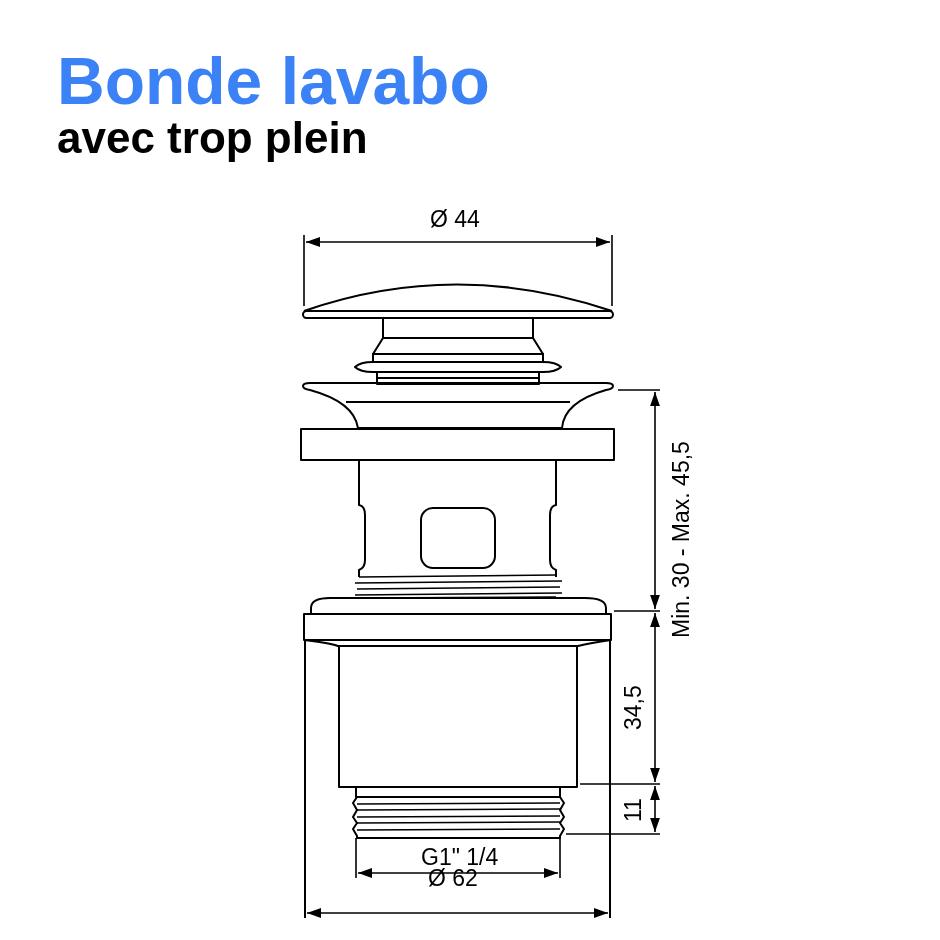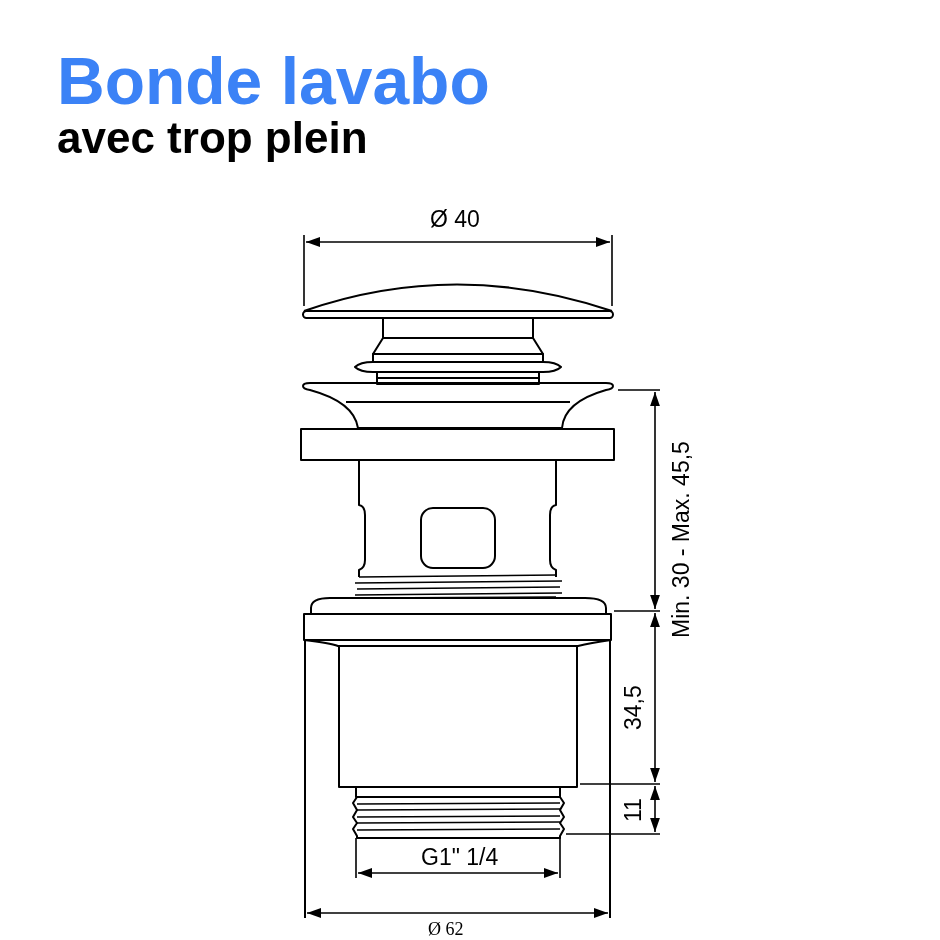--- a/index.html
+++ b/index.html
@@ -93,20 +93,20 @@
       <line x1="356" y1="838" x2="356" y2="878"></line>
       <line x1="560" y1="838" x2="560" y2="878"></line>
       <line x1="358" y1="873" x2="558" y2="873" marker-start="url(#arr)" marker-end="url(#arr)"></line>
     </g>
 
     <g stroke-width="1.6">
       <line x1="307" y1="913" x2="608" y2="913" marker-start="url(#arr)" marker-end="url(#arr)"></line>
     </g>
   </svg>
 
-  <div class="dim-label" style="left:430px; top:208px; font-size:23px;">Ø 40</div>
+  <div class="dim-label" style="left:430px; top:208px; font-size:23px;">Ø 44</div>
   <div class="dim-label vert" style="left:670px; top:638px; font-size:23px;">Min. 30 - Max. 45,5</div>
   <div class="dim-label vert" style="left:622px; top:730px; font-size:23px;">34,5</div>
   <div class="dim-label vert" style="left:622px; top:822px; font-size:23px;">11</div>
   <div class="dim-label" style="left:421px; top:846px; font-size:23px;">G1" 1/4</div>
-  <div class="dim-label" style="left:428px; top:920px; font-size:18px;font-family:Liberation Serif, serif;">Ø 62</div>
+  <div class="dim-label" style="left:428px; top:867px; font-size:23px;">Ø 62</div>
 
 </div>
 
 </body></html>

